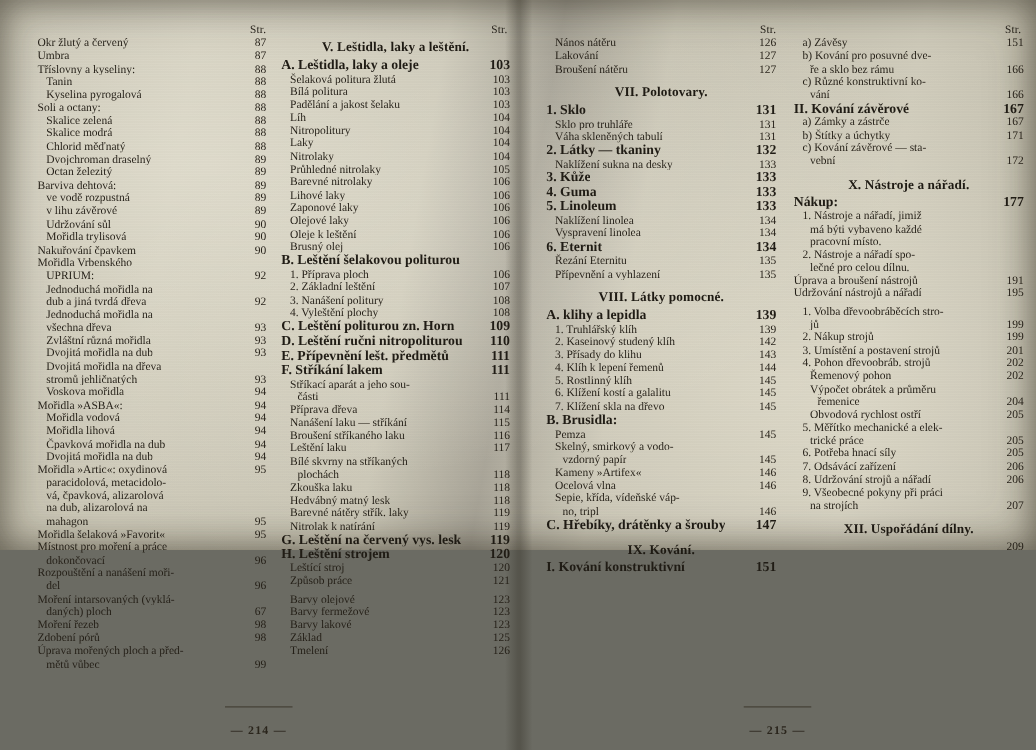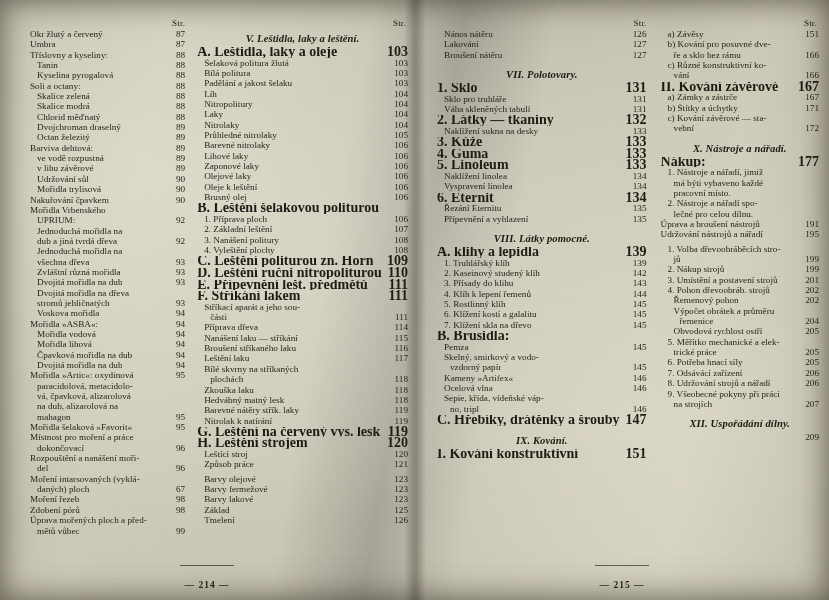--- a/index.html
+++ b/index.html
@@ -9,21 +9,21 @@
   }
   body {
     width: 829px;
     height: 600px;
     overflow: hidden;
     font-family: "Liberation Serif", serif;
   }
   .scan {
     position: relative;
     width: 829px;
-    height: 600px;
+    height: 440px;
     background: #b9b5a4;
     background-image:
       radial-gradient(ellipse at 20% 30%, rgba(255,252,240,0.35), rgba(255,252,240,0) 60%),
       radial-gradient(ellipse at 75% 70%, rgba(255,250,235,0.30), rgba(255,250,235,0) 65%),
       linear-gradient(100deg, #c3bfae 0%, #cfcbba 18%, #c7c3b2 40%, #9a968a 50%, #c5c1b0 60%, #cfcbba 82%, #bdb9a8 100%);
     box-shadow: inset 0 0 40px rgba(60,55,40,0.35);
   }
   
   .gutter {
     position: absolute;
@@ -95,25 +95,24 @@
   .entry.ind3 .t { padding-left: 19px; }
 
   .sect {
     font-weight: bold;
     text-align: center;
     font-size: 10.6px;
     line-height: 12px;
     margin: 5px 0 2px 0;
     color: #1e1a13;
     letter-spacing: .1px;
-    font-style: italic;
   }
   .sub {
     font-weight: bold;
-    font-size: 14px;
+    font-size: 11px;
     line-height: 10.6px;
     margin-top: 1px;
     color: #201c15;
   }
   .sub .t { font-weight: bold; }
   .spacer { height: 4px; }
 
   .folio {
     position: absolute;
     bottom: 10px;

